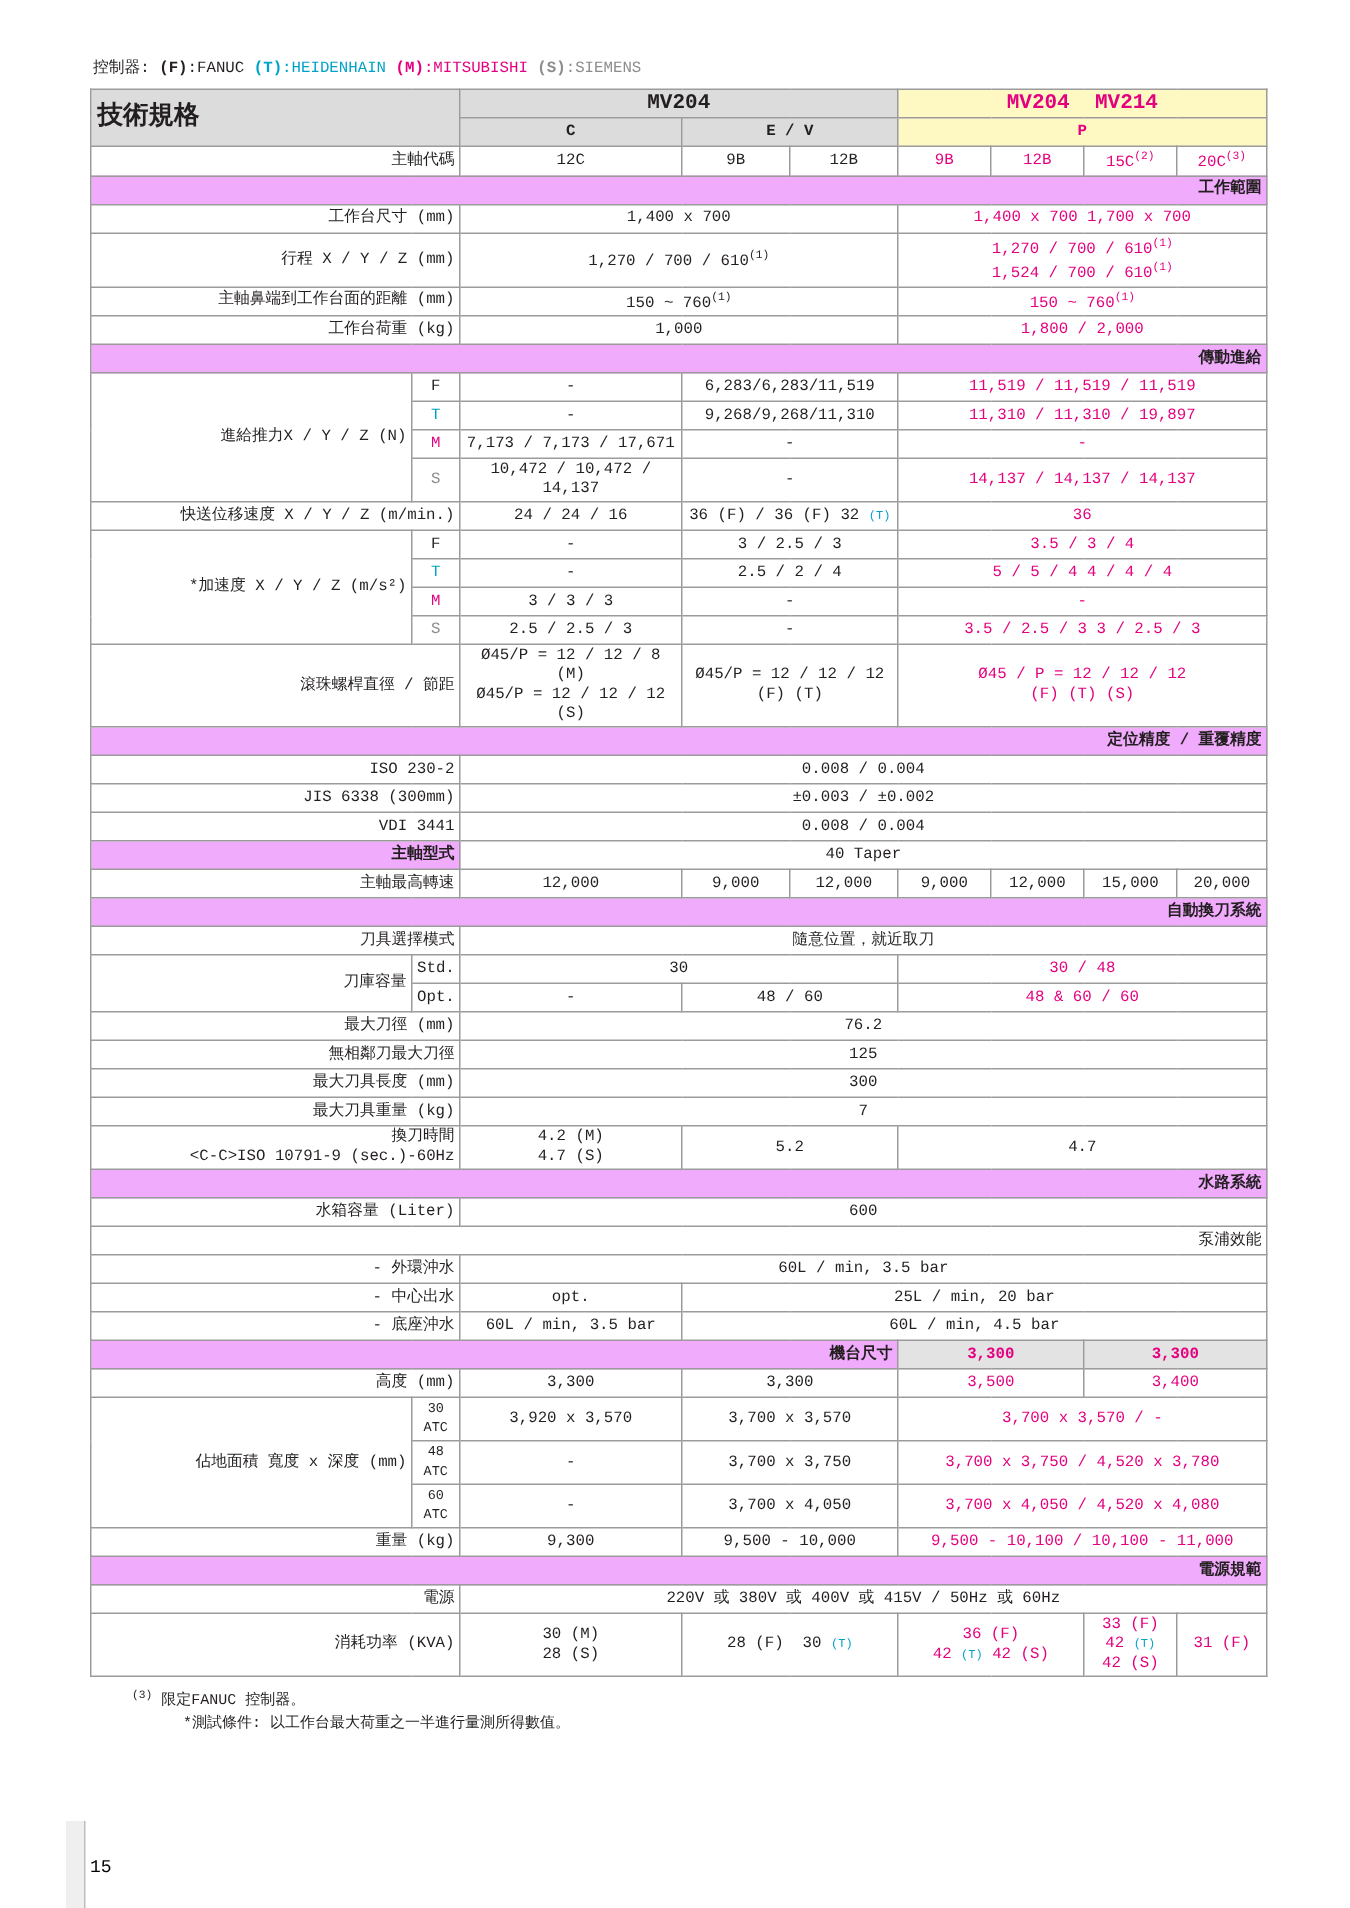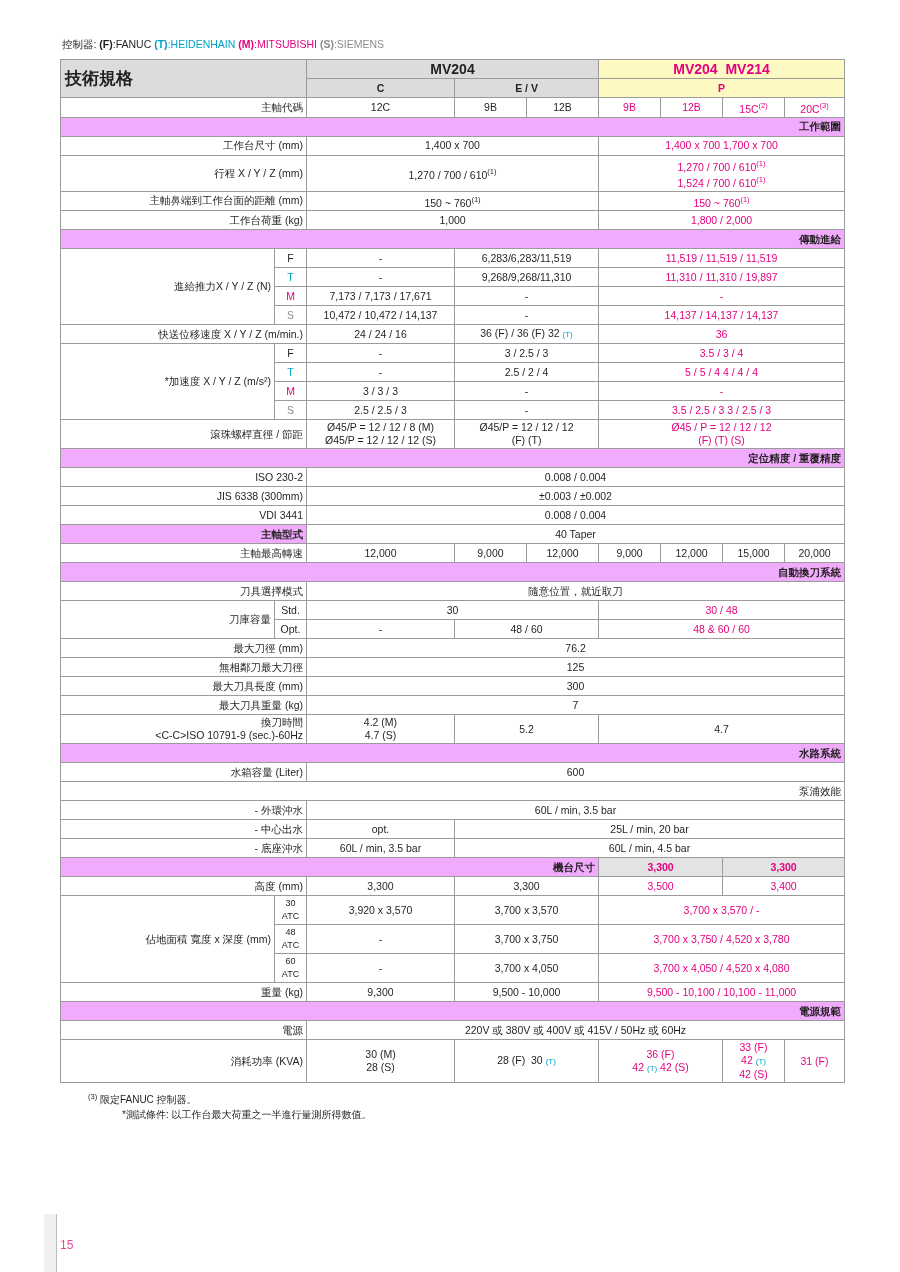--- a/index.html
+++ b/index.html
@@ -3,21 +3,21 @@
 <meta charset="utf-8">
 <style>
   html,body{margin:0;padding:0;}
   body{
     width:900px;height:1272px;
     background:#ffffff;
     font-family:"Liberation Sans","DejaVu Sans",sans-serif;
     color:#231f20;
     -webkit-font-smoothing:antialiased;
   }
-  .page{position:relative;width:807px;height:1272px;box-sizing:border-box;padding:38px 56px 0 60px;}
+  .page{position:relative;width:807px;height:1272px;box-sizing:border-box;padding:38px 56px 0 60px;font-family:Liberation Mono, monospace;}
   .ctrl-legend{font-size:10.5px;margin:0 0 7px 2px;color:#231f20;}
   .f{color:#231f20;}
   .t{color:#00a3c8;}
   .m{color:#e4007f;}
   .s{color:#8c8c8c;}
   .p-col{color:#e4007f;}
 
   table.spec{border-collapse:collapse;width:784px;table-layout:fixed;font-size:10.5px;}
   table.spec td{
     border:1px solid #9b9b9b;
@@ -34,21 +34,21 @@
   .rowlabel{padding-left:4px;}
   .indent1{padding-left:12px;margin-left:34px;}
   .indent2{padding-left:20px;}
   .small{font-size:9px;}
   .sup{font-size:7.5px;vertical-align:super;}
   .tall{height:30px;}
   .ctrlcell{text-align:center;width:26px;}
   .footnote{margin-top:6px;font-size:10px;line-height:15px;padding-left:2px;}
   .footnote .ind{padding-left:26px;display:inline-block;}
   .pagenum{
-    position:absolute;left:60px;bottom:20px;font-size:12px;color:#ec4899;
+    position:absolute;left:60px;bottom:20px;font-size:12px;color:#000000;
   }
   .pageline{position:absolute;left:56px;bottom:0px;width:1px;height:58px;background:#bcbcbc;}
   .leftbar{position:absolute;left:44px;bottom:0;width:12px;height:58px;background:#efefef;}
 </style>
 </head>
 <body>
 
 <div class="page">
 
   <div class="ctrl-legend">

